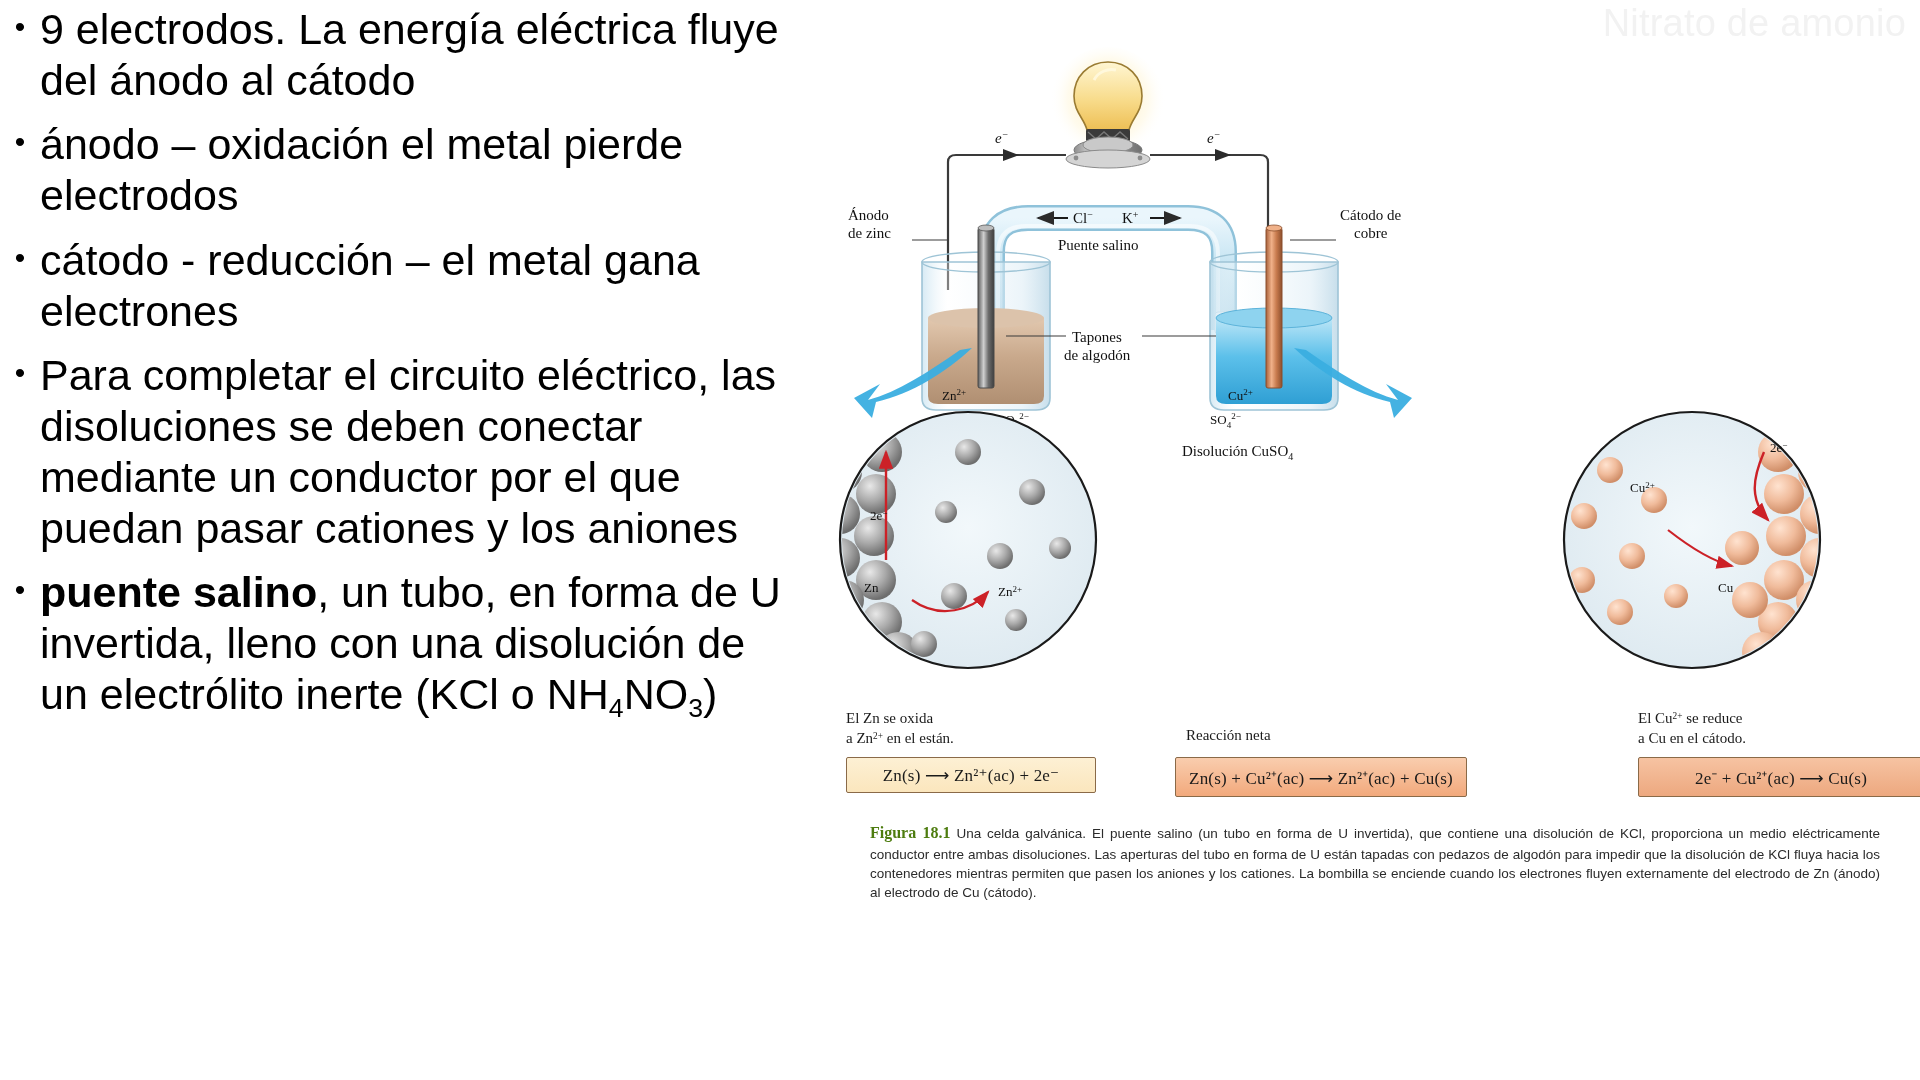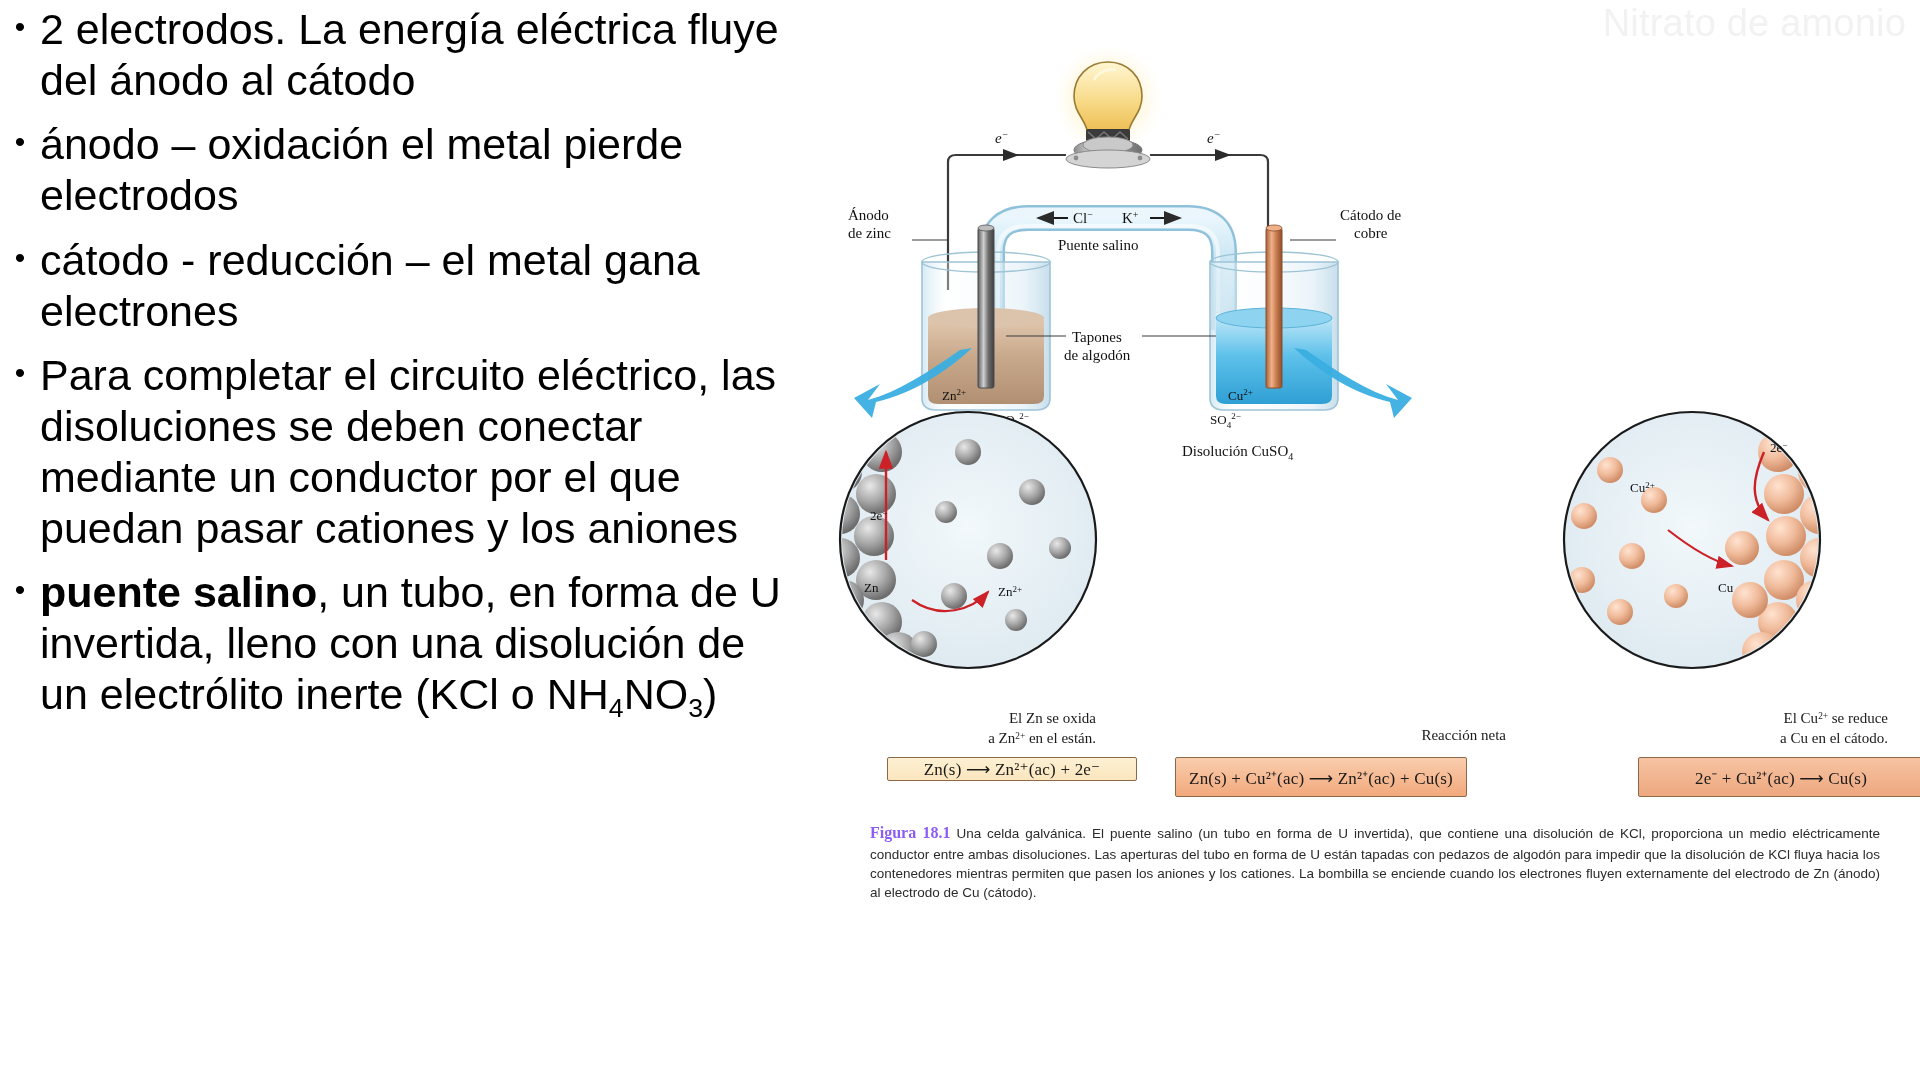--- a/index.html
+++ b/index.html
@@ -41,57 +41,57 @@
   .fig-svg { position: absolute; left: 0; top: 0; }
   .lbl { font-family: "Liberation Serif", serif; fill: #111; font-size: 15px; }
   .lbl-sm { font-family: "Liberation Serif", serif; fill: #111; font-size: 13px; }
 
   
   .caption {
     position: absolute; left: 50px; top: 822px; width: 1010px;
     font-size: 13.5px; line-height: 1.42; color: #2b2b2b; text-align: justify;
     font-family: "Liberation Sans", sans-serif;
   }
-  .caption .fignum { color:#8b5cf6; font-weight: bold; font-size: 16px;
+  .caption .fignum { color:#4d7c0f; font-weight: bold; font-size: 16px;
                      font-family:"Liberation Serif", serif; margin-right: 6px; }
 
   
   .eqbox {
     position: absolute; box-sizing: border-box;
     border: 1px solid #8a6a48; border-radius: 2px;
     font-family: "Liberation Serif", serif; font-size: 17px; color: #1a1a1a;
     display: flex; align-items: center; justify-content: center;
     white-space: nowrap; letter-spacing: .2px;
   }
-  #eq-anode  { left: 26px;  top: 757px; width: 250px; height: 24px;
-               background: linear-gradient(180deg,#fdf0d4 0%,#fbe6bd 100%); margin-left: 41px; }
+  #eq-anode  { left: 26px;  top: 757px; width: 250px; height: 36px;
+               background: linear-gradient(180deg,#fdf0d4 0%,#fbe6bd 100%); }
   #eq-net    { left: 355px; top: 757px; width: 292px; height: 40px;
                background: linear-gradient(180deg,#f9cdae 0%,#f2a97c 100%); }
   #eq-cathode{ left: 818px; top: 757px; width: 286px; height: 40px;
                background: linear-gradient(180deg,#f6c3a2 0%,#eda87f 100%); }
 
   .subcap {
-    position: absolute; text-align: right; font-family: "Liberation Serif", serif;
+    position: absolute; text-align: left; font-family: "Liberation Serif", serif;
     font-size: 15px; color: #1a1a1a; line-height: 1.35;
   }
   #cap-left  { left: 26px;  top: 708px; width: 250px; }
   #cap-mid   { left: 366px; top: 725px; width: 320px; }
   #cap-right { left: 818px; top: 708px; width: 250px; }
 </style>
 </head>
 <body>
 
 <div id="slide">
 
   <div class="watermark">Nitrato de amonio</div>
 
   <div class="bullets" id="bullet-list">
       <div class="bullet">
         <span class="dot">•</span>
-        <span class="btxt"><span>2 electrodos. La energía eléctrica fluye del ánodo al cátodo</span></span>
+        <span class="btxt"><span>9 electrodos. La energía eléctrica fluye del ánodo al cátodo</span></span>
       </div>
       <div class="bullet">
         <span class="dot">•</span>
         <span class="btxt"><span>ánodo – oxidación el metal pierde electrodos</span></span>
       </div>
       <div class="bullet">
         <span class="dot">•</span>
         <span class="btxt"><span>cátodo - reducción – el metal gana electrones</span></span>
       </div>
       <div class="bullet">

